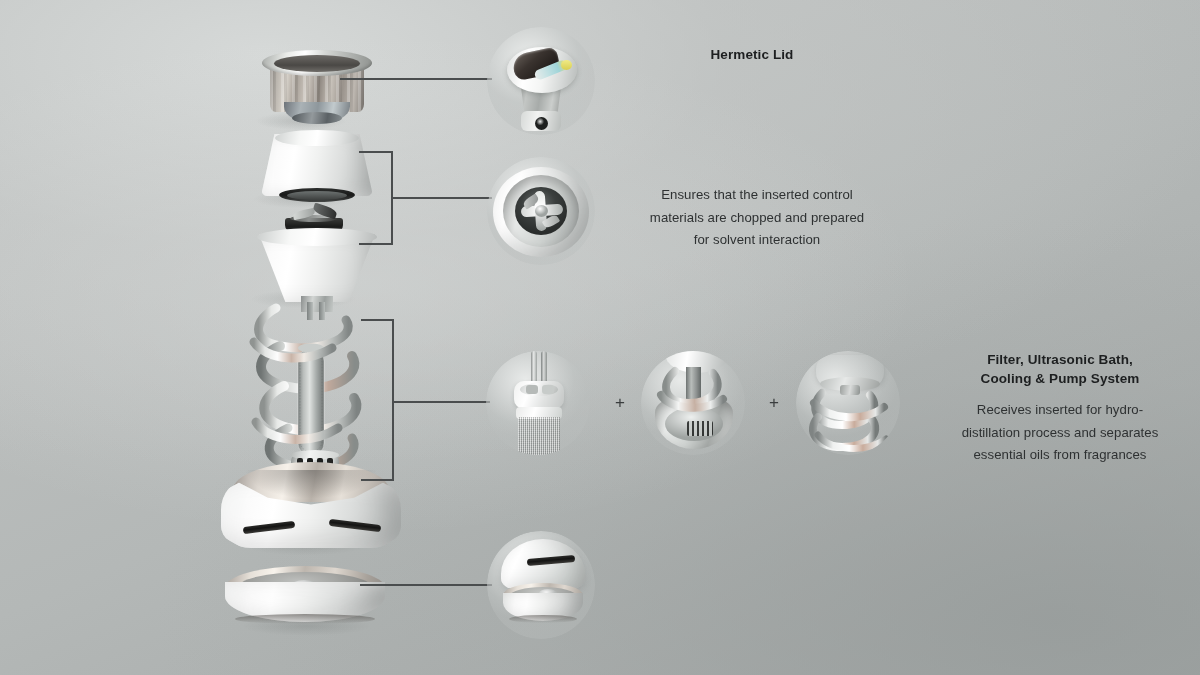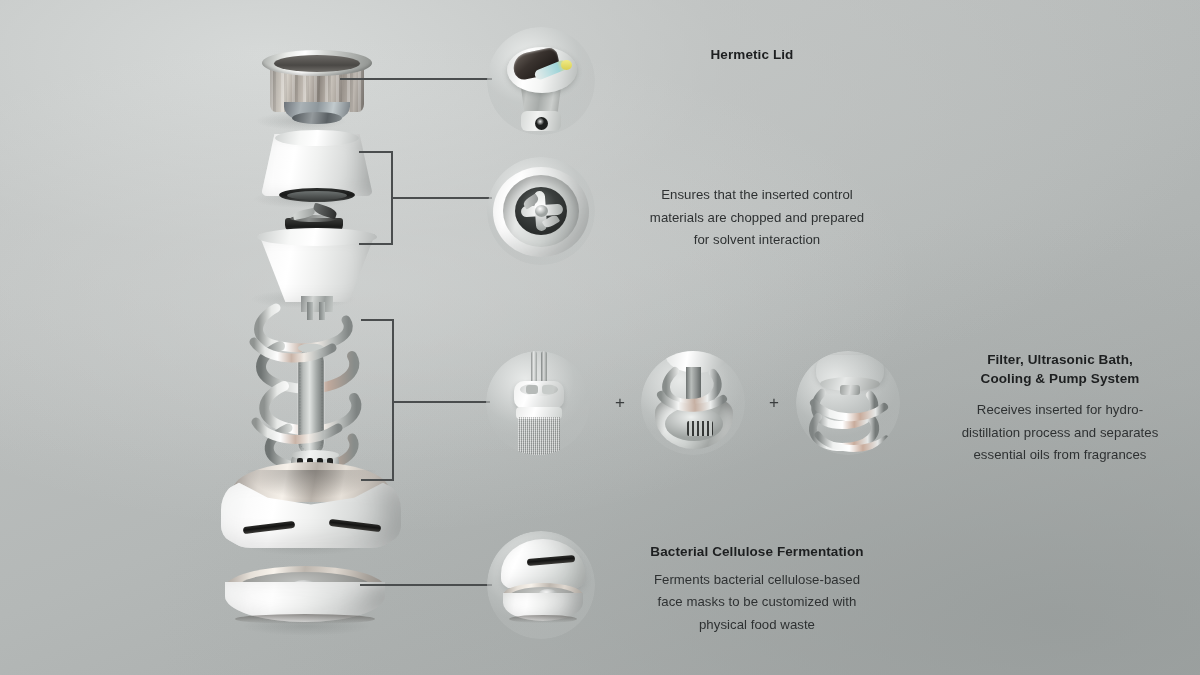--- a/index.html
+++ b/index.html
@@ -417,20 +417,14 @@
   </div>
 
   <div class="txt" style="left:898px;top:351px;width:266px;margin-left:29px;">
     <p class="t-title">Filter, Ultrasonic Bath,
 Cooling &amp; Pump System</p>
     <p class="t-body" style="margin-top:11px;">Receives inserted for hydro-
 distillation process and separates
 essential oils from fragrances</p>
   </div>
 
-  <div class="txt" style="left:622px;top:543px;width:270px;">
-    <p class="t-title">Bacterial Cellulose Fermentation</p>
-    <p class="t-body">Ferments bacterial cellulose-based
-face masks to be customized with
-physical food waste</p>
-  </div>
 
 </div>
 
 </body></html>

